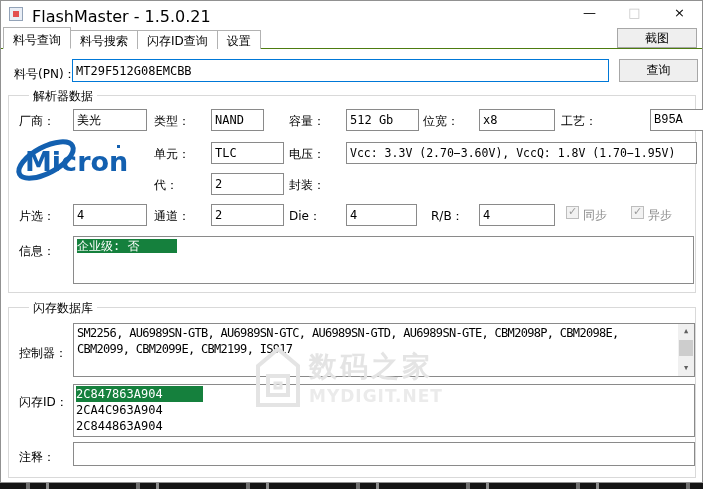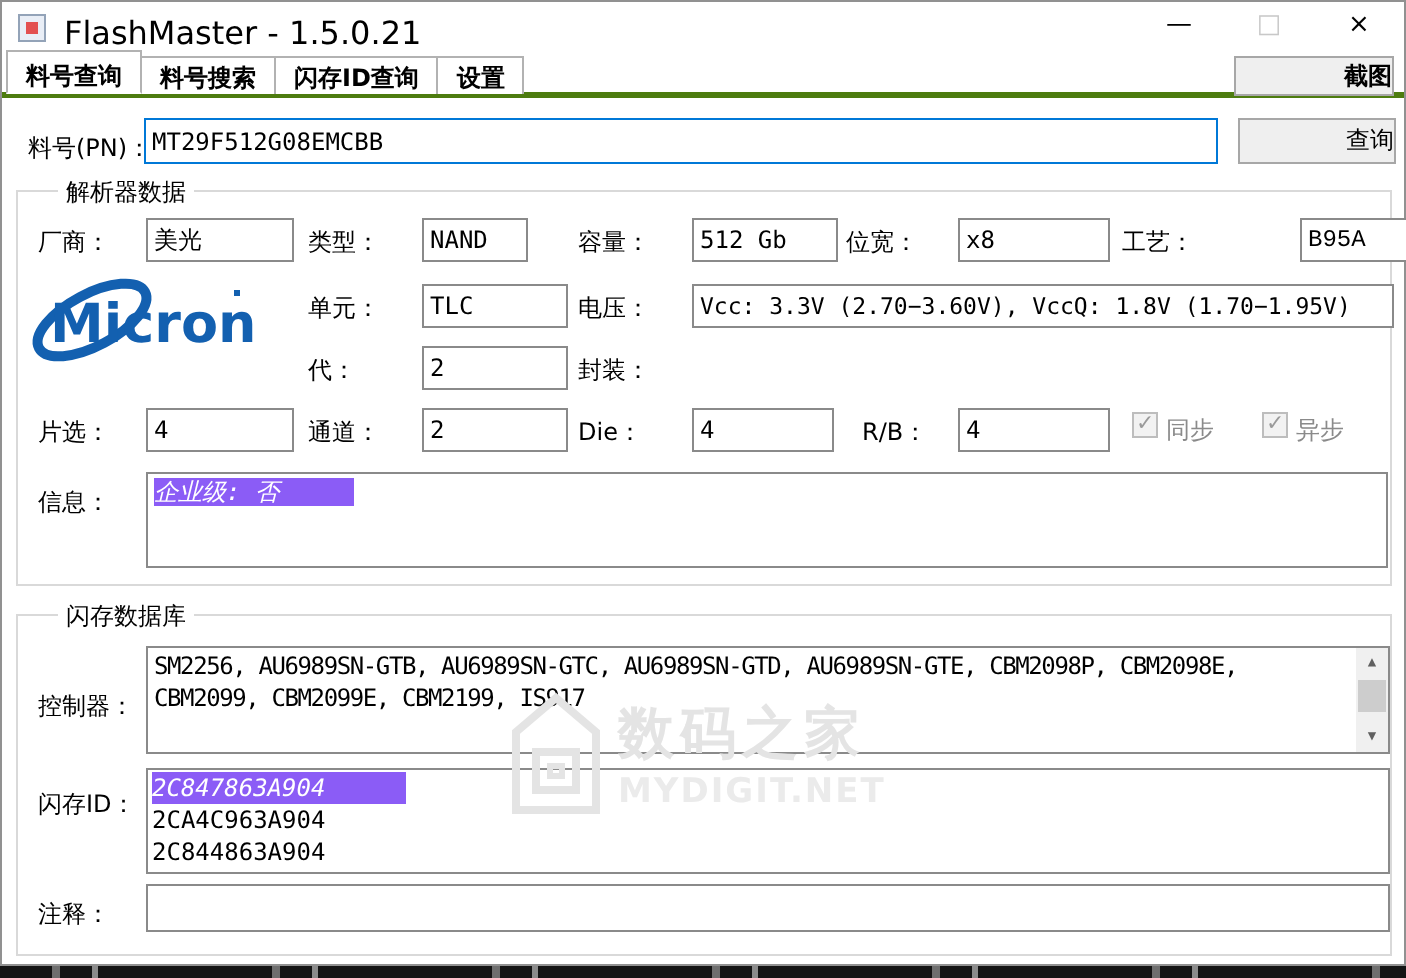--- a/index.html
+++ b/index.html
@@ -14,25 +14,25 @@
   .titlebar { position:absolute; left:0; top:0; right:0; height:26px; background:#fff; }
   .app-icon { position:absolute; left:8px; top:6px; width:14px; height:14px;
     border:1px solid #93a3b8; background:#e9eef6; }
   .app-icon::before { content:""; position:absolute; left:3px; top:3px; width:6px; height:6px; background:#e35050; }
   .title-text { position:absolute; left:31px; top:6px; font-size:16px; }
   .win-controls { position:absolute; right:0; top:0; height:26px; display:flex; }
   .win-btn { width:45px; height:26px; text-align:center; line-height:24px; font-size:13px; }
   .win-btn.max { color:#c8c8c8; }
 
   
-  .tabstrip { position:absolute; left:0; top:26px; right:0; height:22px; border-bottom:3px solid #4d7c0f;font-weight:bold; }
+  .tabstrip { position:absolute; left:0; top:26px; right:0; height:22px; border-bottom:1px solid #4d7c0f; }
   .tabs { position:absolute; left:2px; bottom:-1px; display:flex; align-items:flex-end; }
   .tab { border:1px solid #b2b2b2; border-bottom:none; background:#fff; padding:2px 9px 3px 9px; height:19px; margin-right:-1px; }
   .tab.active { height:22px; padding-top:4px; background:#fff; position:relative; z-index:2; border-bottom:1px solid #fff; }
-  .btn { background:#efefef; border:1px solid #a7a7a7; text-align:right; font-size:12px; }
+  .btn { background:#efefef; border:1px solid #a7a7a7; text-align:center; font-size:12px; }
   .btn-screenshot { position:absolute; top:1px; right:5px; width:80px; height:20px; line-height:18px; }
 
   
   .pn-label { position:absolute; left:13px; top:65px; }
   .pn-input { position:absolute; left:71px; top:58px; width:537px; height:23px;
     border:1px solid #0078d7; font-family:"DejaVu Sans Mono","Liberation Mono",monospace; font-size:12px; padding:0 3px; }
   .btn-query { position:absolute; left:618px; top:58px; width:79px; height:23px; line-height:21px; }
 
   
   .groupbox { position:absolute; border:1px solid #d9d9d9; background:transparent; }
@@ -45,21 +45,21 @@
     font-family:"DejaVu Sans Mono","Liberation Mono",monospace; font-size:12px; padding:0 3px; }
 
   
   .checkbox { position:absolute; width:13px; height:13px; border:1px solid #bdbdbd; background:#f2f2f2; }
   .checkmark::before { content:"✓"; position:absolute; left:1px; top:-2px; font-size:11px; color:#9a9a9a; }
   .cb-text { position:absolute; color:#8a8a8a; }
 
   
   .textarea { position:absolute; border:1px solid #8a8a8a; background:#fff; overflow:hidden;
     font-family:"DejaVu Sans Mono","Liberation Mono",monospace; font-size:12px; line-height:16px; padding:1px 3px; }
-  .sel { background:#8b5cf6; color:#fff;font-style:italic; }
+  .sel { background:#15803d; color:#fff; }
 
   
   .vscroll { position:absolute; right:0; top:0; bottom:0; width:16px; background:#f0f0f0; }
   .sb-up,.sb-down { position:absolute; left:0; width:16px; height:15px; text-align:center; color:#606060; font-size:7px; line-height:15px; }
   .sb-up { top:0; } .sb-down { bottom:0; }
   .sb-up::before { content:"▲"; } .sb-down::before { content:"▼"; }
   .sb-thumb { position:absolute; left:1px; top:16px; width:14px; height:16px; background:#cdcdcd; }
 
   
   .listbox { position:absolute; border:1px solid #8a8a8a; background:#fff; overflow:hidden;

